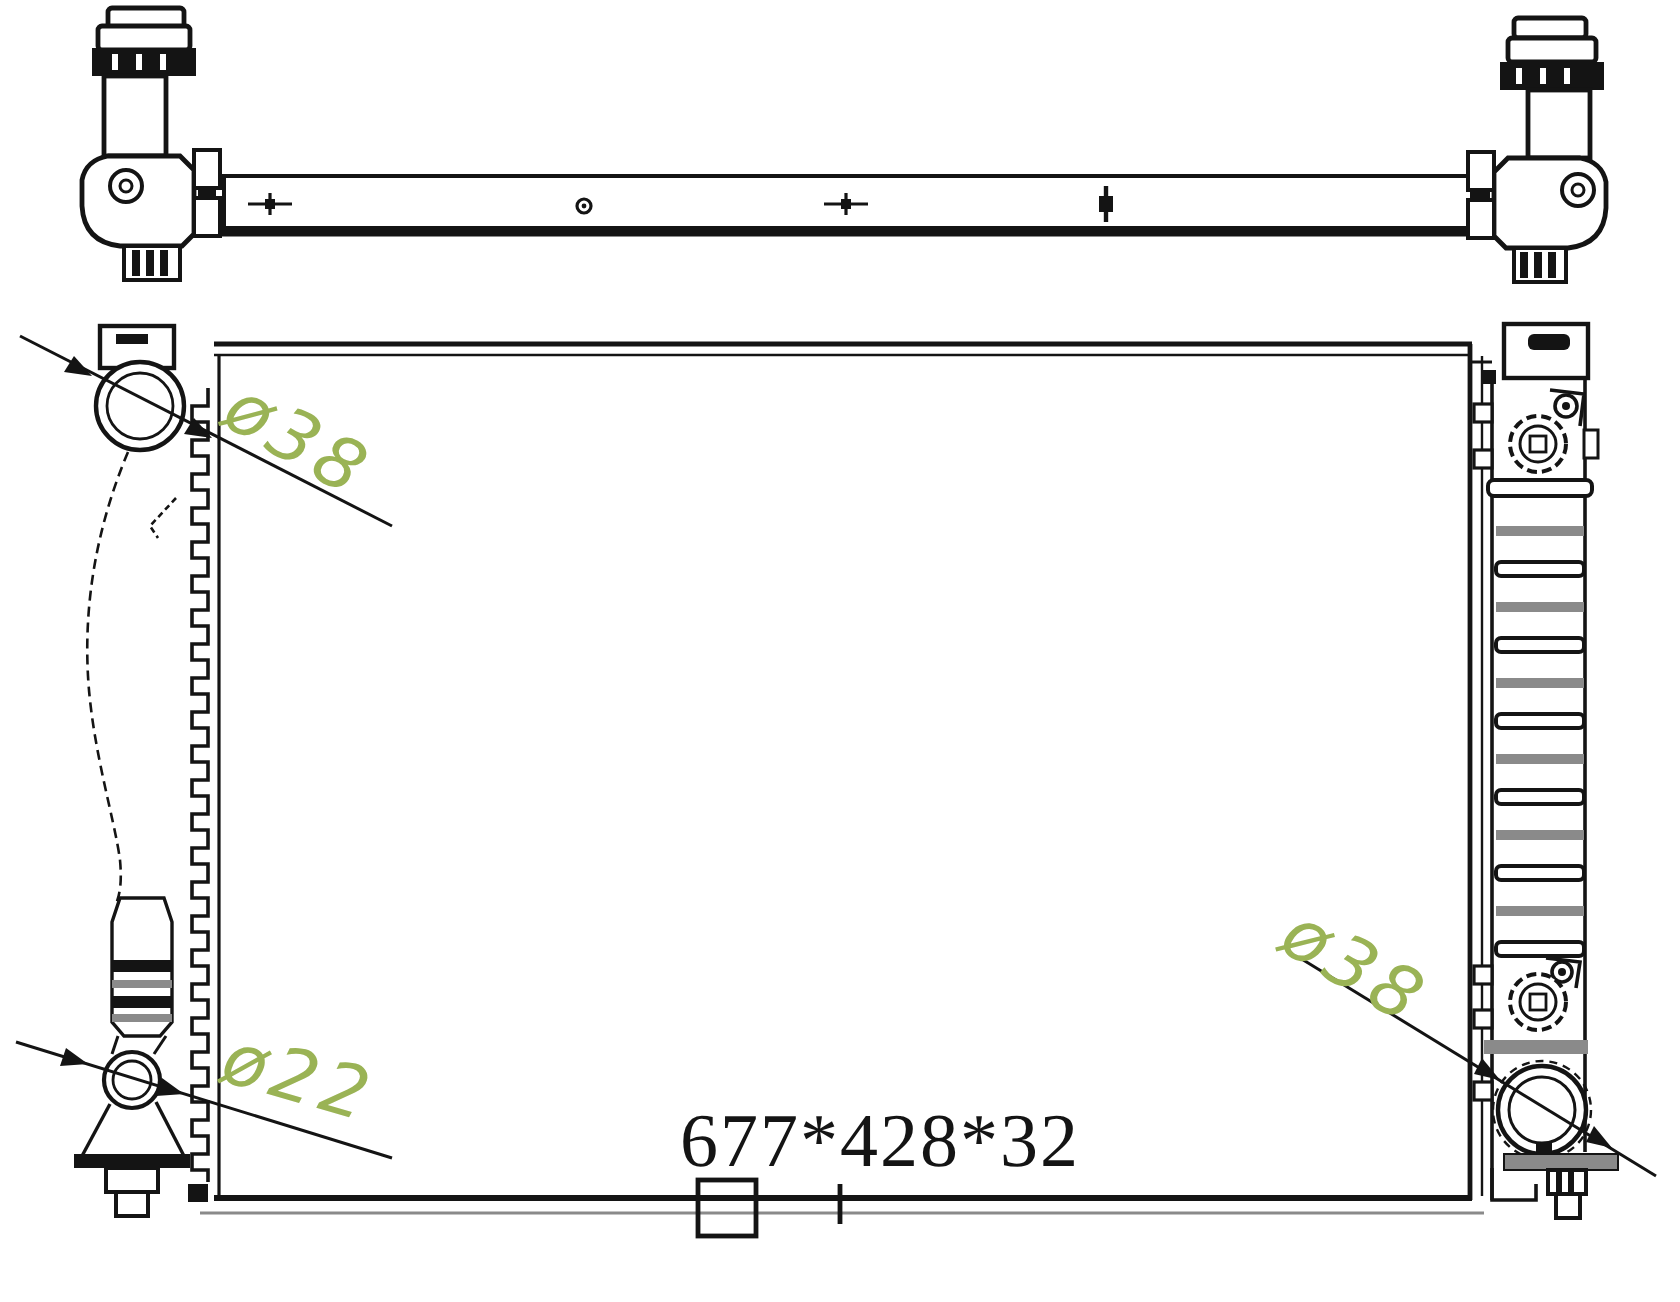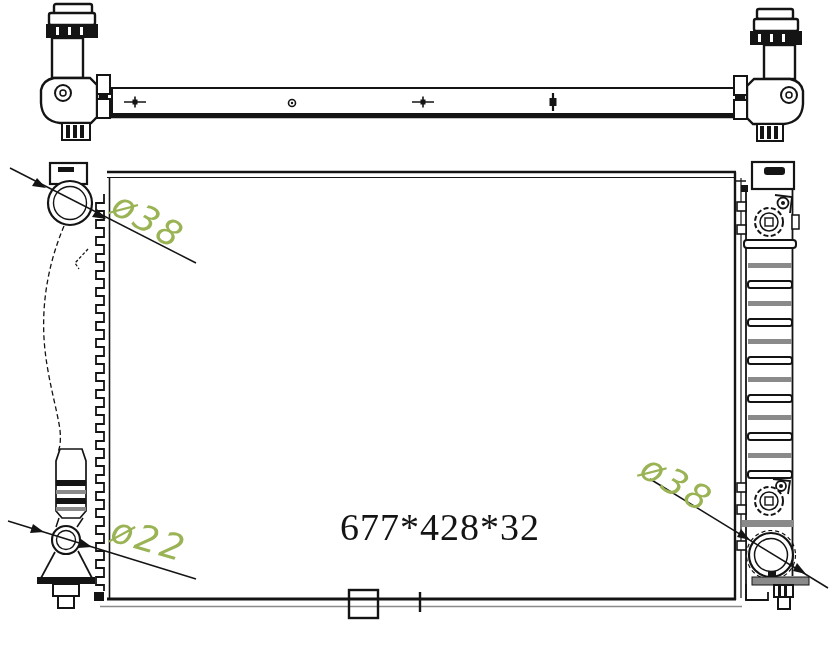--- a/index.html
+++ b/index.html
@@ -32,20 +32,21 @@
     line-height:1;
   }
   .dim{
     position:absolute;
     font:400 38px "Liberation Serif",serif;
     color:var(--ink);
     letter-spacing:1px;
     text-align:center;
     white-space:nowrap;
     line-height:1;
+    margin-top:44px;
   }
 </style>
 </head>
 <body>
 
 <div class="canvas">
 
 <svg width="840" height="651" viewBox="0 0 840 651">
 
   <g>

